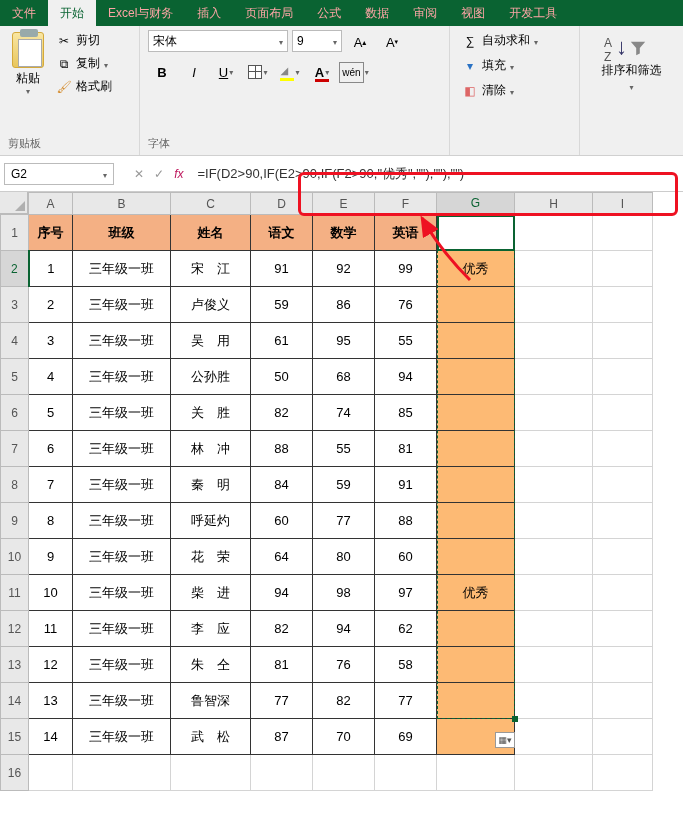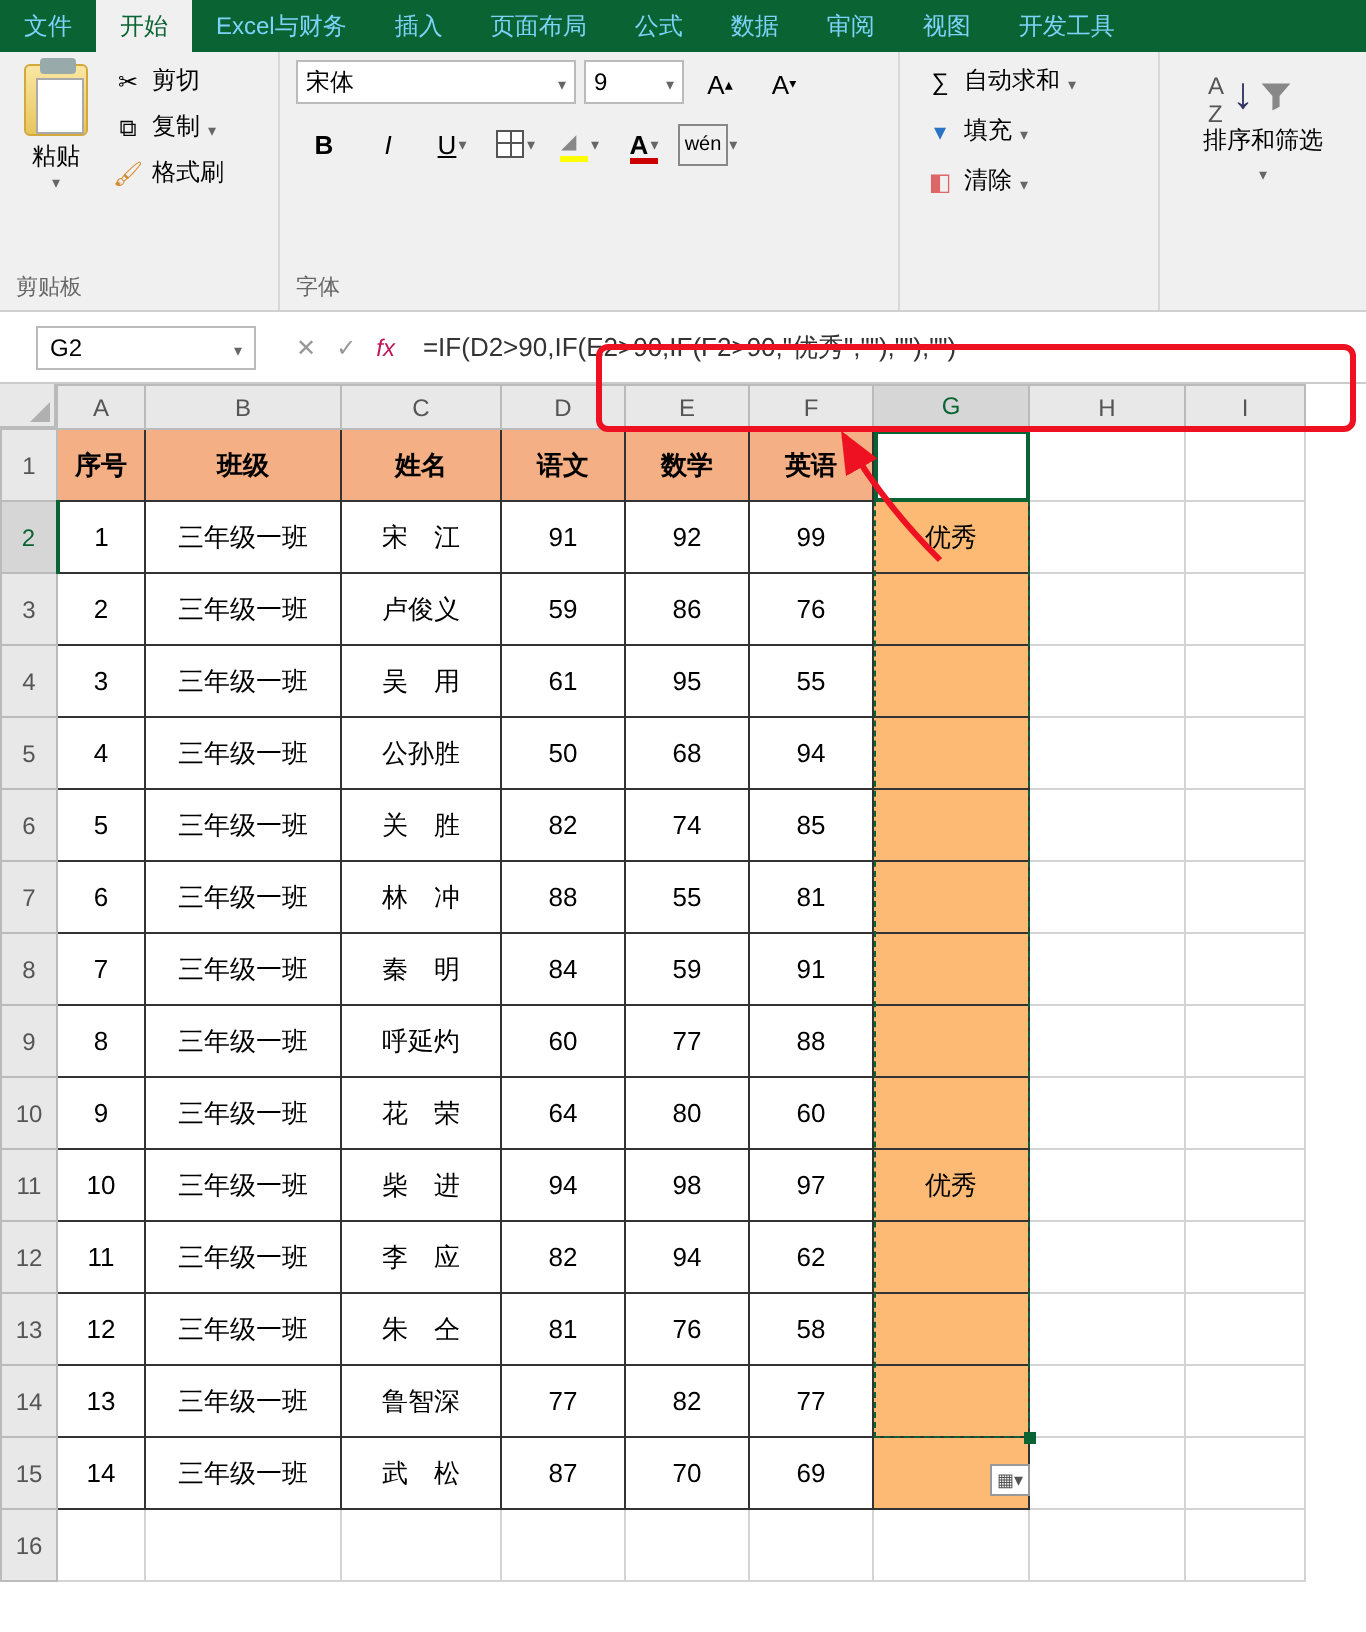--- a/index.html
+++ b/index.html
@@ -1,20 +1,20 @@
 <!DOCTYPE html>
 <html><head>
 <meta charset="utf-8">
 <style>
 * { box-sizing: border-box; margin: 0; padding: 0; }
 body { font-family: "Microsoft YaHei", sans-serif; font-size: 12px; background: #fff; width: 683px; height: 816px; overflow: hidden; position: relative; }
 
 
 .tabs { display: flex; background: #0a6332; height: 26px; }
-.tab { padding: 5px 12px; color: #7dd3fc; font-size: 12px; cursor: pointer; }
+.tab { padding: 5px 12px; color: #fca5a5; font-size: 12px; cursor: pointer; }
 .tab.active { background: #f0f0f0; color: #0a6332; }
 
 
 .ribbon { display: flex; background: #f0f0f0; border-bottom: 1px solid #d0d0d0; height: 130px; }
 .ribbon-group { border-right: 1px solid #d8d8d8; padding: 4px 8px 0 8px; display: flex; flex-direction: column; justify-content: space-between; }
 .ribbon-group-label { font-size: 11px; color: #666; padding: 2px 0 4px 0; }
 .rg-body { flex: 1; display: flex; align-items: flex-start; gap: 4px; }
 
 
 .paste-big { display: flex; flex-direction: column; align-items: center; padding: 2px 4px; cursor: pointer; }
@@ -49,21 +49,21 @@
 
 .edit-col { display: flex; flex-direction: column; gap: 4px; }
 
 
 .sort-big { display: flex; flex-direction: column; align-items: center; padding: 4px; cursor: pointer; }
 .sort-icon { font-size: 22px; color: #336; margin-bottom: 2px; position: relative; }
 .sort-icon .az { font-size: 12px; position: absolute; left: -12px; top: 2px; color: #555; }
 .funnel { width: 18px; height: 18px; }
 
 
-.fx-row { display: flex; align-items: center; border-bottom: 1px solid #ccc; height: 36px; padding: 0 0 0 18px; position: relative; }
+.fx-row { display: flex; align-items: center; border-bottom: 1px solid #ccc; height: 36px; padding: 0 0 0 4px; position: relative; }
 .name-box { width: 110px; height: 22px; border: 1px solid #bbb; background: #fff; padding: 0 6px; display: flex; align-items: center; justify-content: space-between; margin-right: 20px; }
 .fx-sep { display: flex; align-items: center; gap: 10px; color: #999; margin-right: 8px; }
 .fx-label { font-style: italic; color: #be185d; }
 .formula-bar { flex: 1; height: 22px; display: flex; align-items: center; padding: 0 6px; font-size: 13px; color: #333; }
 
 
 .red-box { position: absolute; border: 3px solid #e12; border-radius: 6px; pointer-events: none; }
 .red-arrow { position: absolute; pointer-events: none; }
 
 

